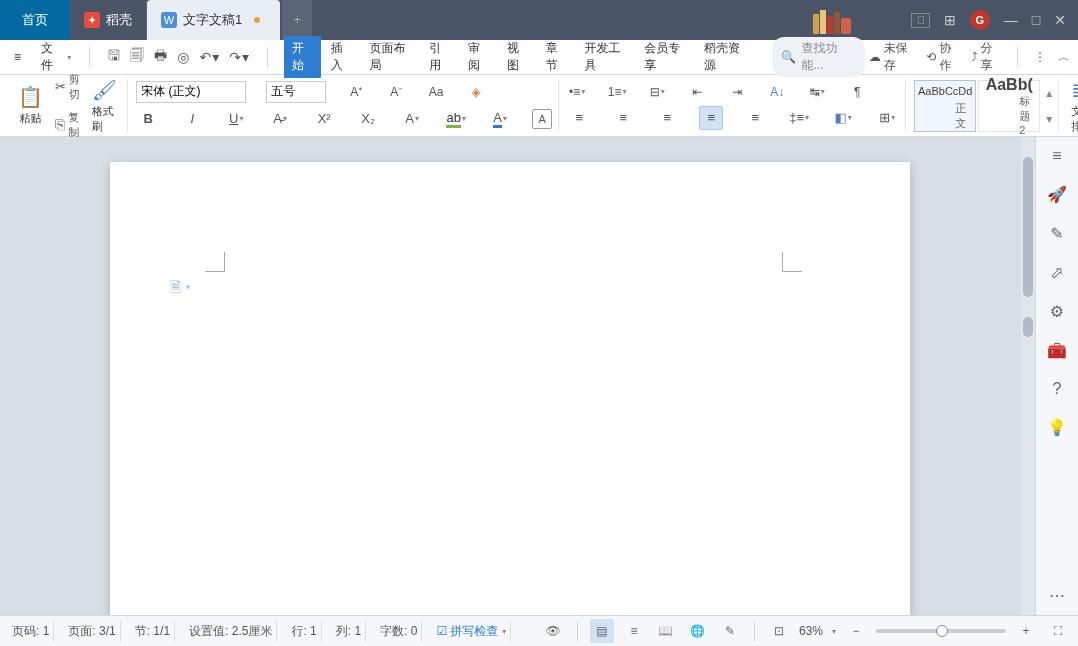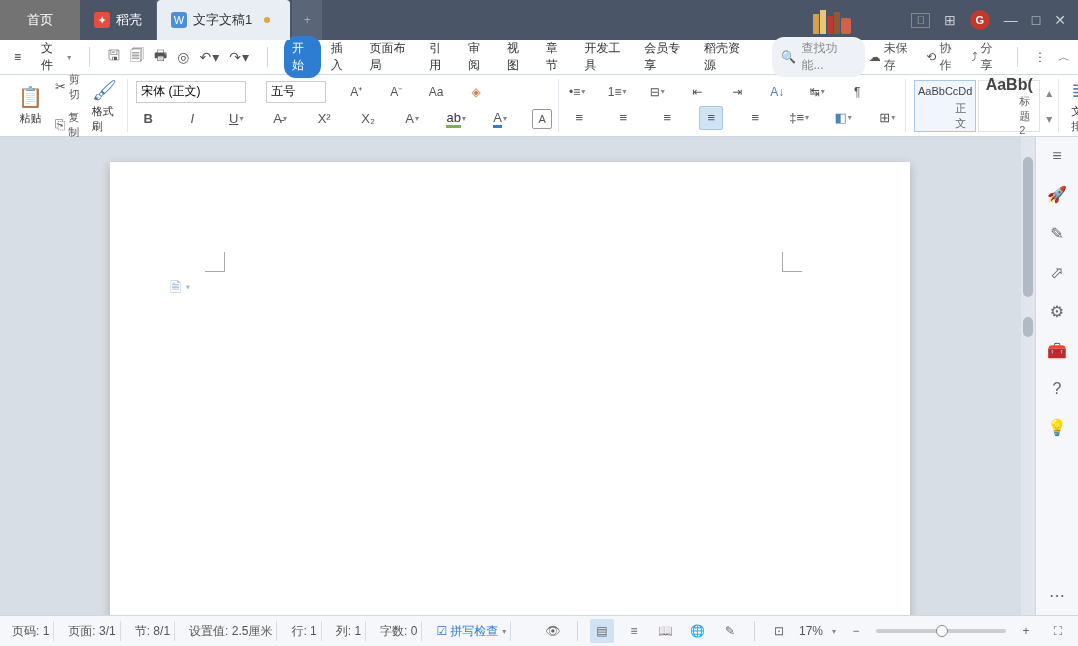--- a/index.html
+++ b/index.html
@@ -1,21 +1,21 @@
 <!DOCTYPE html>
 <html><head>
 <meta charset="utf-8">
 <style>
 * { margin: 0; padding: 0; box-sizing: border-box; font-family: "Microsoft YaHei", Arial, sans-serif; }
 body { width: 1078px; height: 646px; background: #e8eef4; overflow: hidden; font-size: 12px; color: #333; }
 
 
 .titlebar { height: 40px; background: #4a5568; display: flex; align-items: stretch; }
 .tab { height: 40px; display: flex; align-items: center; padding: 0 14px; color: #fff; font-size: 13px; gap: 6px; }
-.tab.home { background: #737373; width: 80px; justify-content: center; }
+.tab.home { background: #0369a1; width: 70px; justify-content: center; }
 .tab.docer { background: #4a5568; border-right: 1px solid #5a6578; }
 .tab.doc { background: #e8eef4; color: #333; border-top-left-radius: 4px; border-top-right-radius: 4px; position: relative; padding-right: 20px; }
 .tab.doc .dot { width: 6px; height: 6px; background: #e8a33d; border-radius: 50%; margin-left: 6px; }
 .tab-add { width: 30px; display: flex; align-items: center; justify-content: center; color: #aaa; background: #5a6578; margin-left: 2px; cursor: pointer; }
 .tab-icon { width: 16px; height: 16px; display: inline-flex; align-items: center; justify-content: center; font-size: 11px; border-radius: 3px; }
 .tab-icon.red { background: #e74c3c; color: #fff; }
 .tab-icon.blue { background: #4a90d9; color: #fff; }
 .titlebar-right { margin-left: auto; display: flex; align-items: center; gap: 14px; padding-right: 12px; color: #ccc; }
 .tbr-icon { cursor: pointer; font-size: 14px; }
 .books { width: 50px; height: 28px; display: flex; align-items: flex-end; justify-content: center; gap: 1px; margin-right: 40px; }
@@ -23,21 +23,21 @@
 .avatar { width: 20px; height: 20px; border-radius: 50%; background: #c0392b; color: #fff; display: flex; align-items: center; justify-content: center; font-size: 11px; font-weight: bold; }
 
 
 .menustrip { height: 35px; background: #fff; border-bottom: 1px solid #d0d7de; display: flex; align-items: center; padding: 0 8px; gap: 4px; }
 .ms-left { display: flex; align-items: center; gap: 8px; }
 .ms-file { display: flex; align-items: center; gap: 4px; padding: 3px 6px; cursor: pointer; }
 .ms-qat { display: flex; align-items: center; gap: 10px; padding: 0 6px; }
 .ms-qat span { cursor: pointer; color: #555; font-size: 14px; }
 .ms-sep { width: 1px; height: 20px; background: #d0d7de; margin: 0 4px; }
 .ms-tabs { display: flex; align-items: center; gap: 2px; margin-left: 4px; }
-.ms-tab { padding: 4px 8px; cursor: pointer; color: #333; border-radius: 12px; }
+.ms-tab { padding: 4px 8px; cursor: pointer; color: #333; border-radius: 1px; }
 .ms-tab.active { background: #2d7dd2; color: #fff; }
 .ms-search { margin-left: 10px; background: #eef2f6; border-radius: 12px; padding: 3px 10px; display: flex; align-items: center; gap: 5px; color: #888; width: 100px; }
 .ms-right { margin-left: auto; display: flex; align-items: center; gap: 12px; color: #555; }
 .ms-right span { cursor: pointer; display: flex; align-items: center; gap: 3px; }
 
 
 .ribbon { height: 62px; background: #fff; border-bottom: 1px solid #d0d7de; display: flex; align-items: stretch; padding: 4px 8px; gap: 2px; }
 .rgrp { display: flex; align-items: center; gap: 6px; padding: 0 6px; border-right: 1px solid #e4e8ec; }
 .rgrp:last-child { border-right: none; }
 .rbtn-v { display: flex; flex-direction: column; align-items: center; justify-content: center; gap: 2px; cursor: pointer; padding: 2px 4px; font-size: 11px; }
@@ -302,41 +302,41 @@
   <span class="sic">⚙</span>
   <span class="sic">🧰</span>
   <span class="sic">?</span>
   <span class="sic">💡</span>
   <span class="sic more">⋯</span>
 </div>
 
 <div class="statusbar">
   <div class="sseg">页码: 1</div>
   <div class="sseg">页面: 3/1</div>
-  <div class="sseg">节: 8/1</div>
+  <div class="sseg">节: 1/1</div>
   <div class="sseg">设置值: 2.5厘米</div>
   <div class="sseg">行: 1</div>
   <div class="sseg">列: 1</div>
   <div class="sseg">字数: 0</div>
   <div class="sseg spell">
     <span>☑</span>
     <span>拼写检查</span>
     <span class="dd">▾</span>
   </div>
   <div class="right">
     <div class="vbtn">👁</div>
     <div class="ms-sep"></div>
     <div class="vbtn active">▤</div>
     <div class="vbtn">≡</div>
     <div class="vbtn">📖</div>
     <div class="vbtn">🌐</div>
     <div class="vbtn">✎</div>
     <div class="ms-sep"></div>
     <div class="vbtn">⊡</div>
-    <span>17%</span>
+    <span>63%</span>
       <span class="dd">▾</span>
     <div class="vbtn">−</div>
     <div class="zoom-slider">
         <div class="handle"></div>
       </div>
     <div class="vbtn">+</div>
     <div class="vbtn">⛶</div>
   </div>
 </div>
 

